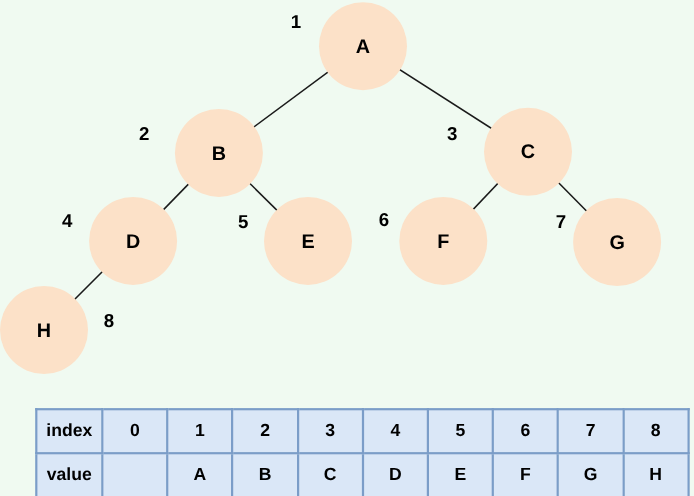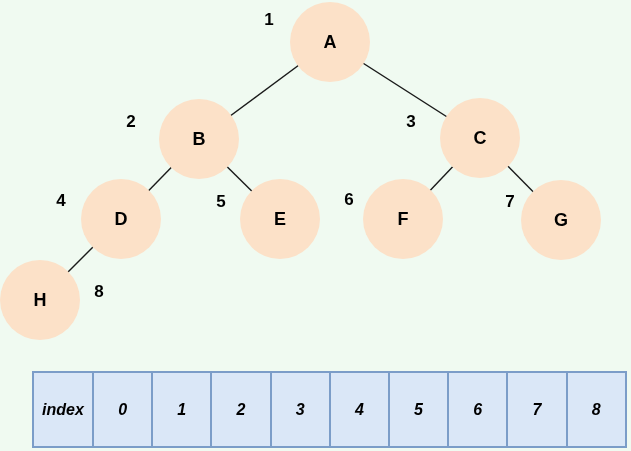--- a/index.html
+++ b/index.html
@@ -54,21 +54,20 @@
     border: 2px solid #7b9dc8;
     background: #dae7f7;
     color: #000;
     font-size: 16px;
     font-weight: bold;
     text-align: center;
     vertical-align: middle;
     padding: 0;
     height: 38px;
     overflow: hidden;
-    font-style: italic;
   }
   col.head-col { width: 60px; }
   col.data-col { width: 59.2px; }
 </style>
 </head>
 <body>
 
 <div class="stage">
 
   <svg class="tree-svg" width="631" height="360" viewBox="0 0 631 360">
@@ -147,16 +146,28 @@
       <td>0</td>
       <td>1</td>
       <td>2</td>
       <td>3</td>
       <td>4</td>
       <td>5</td>
       <td>6</td>
       <td>7</td>
       <td>8</td>
     </tr>
+    <tr>
+      <th>value</th>
+      <td></td>
+      <td>A</td>
+      <td>B</td>
+      <td>C</td>
+      <td>D</td>
+      <td>E</td>
+      <td>F</td>
+      <td>G</td>
+      <td>H</td>
+    </tr>
   </tbody>
     </table>
 
 </div>
 
 </body></html>

